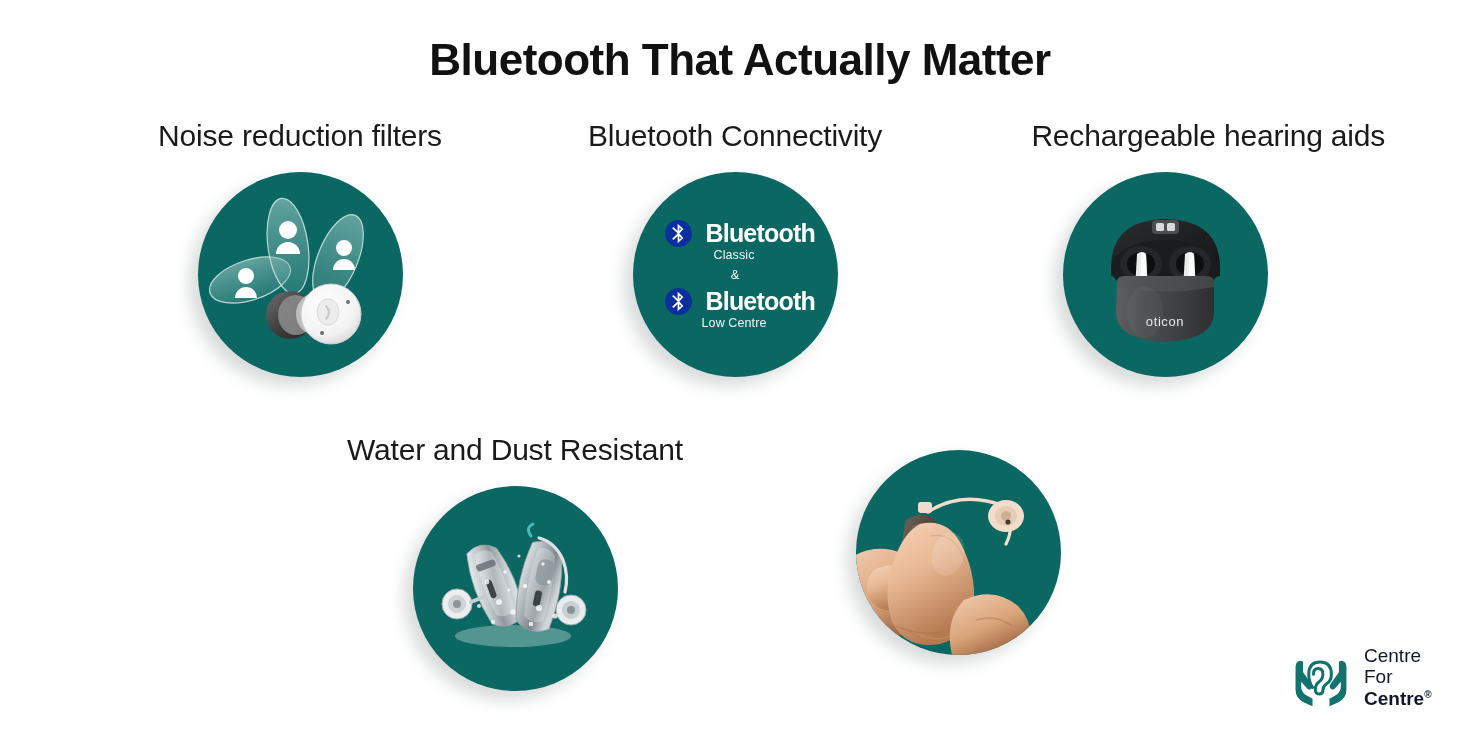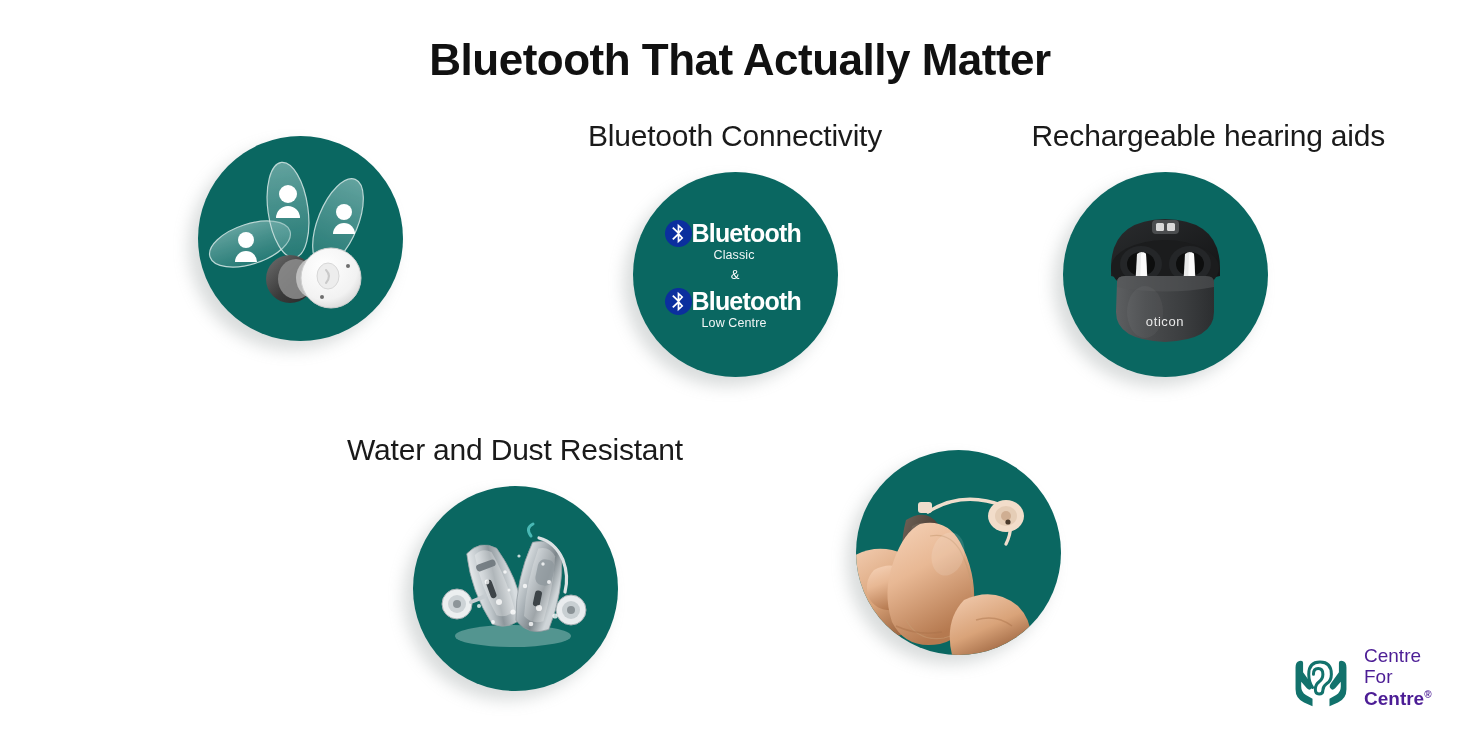--- a/index.html
+++ b/index.html
@@ -78,21 +78,21 @@
     width: 205px; height: 205px;
     display: flex;
     flex-direction: column;
     align-items: center;
     justify-content: center;
     gap: 0;
   }
   .bt-row {
     display: flex;
     align-items: center;
-    gap: 0;
+    gap: 14px;
   }
   .bt-mark {
     width: 27px;
     height: 27px;
     border-radius: 50%;
     background: #0b2f9e;
     display: flex;
     align-items: center;
     justify-content: center;
     flex: none;
@@ -139,34 +139,35 @@
     position: absolute;
     left: 1288px;
     top: 644px;
     display: flex;
     align-items: center;
     gap: 10px;
   }
   .brand-mark { width: 66px; height: 66px; flex: none; }
   .brand-text {
     font-family: "Liberation Sans", sans-serif;
-    color: #4c1d95;
+    color: #0f172a;
     line-height: 1.12;
     font-size: 19px;
   }
   .brand-text .b1, .brand-text .b2 { font-weight: 400; display: block; }
   .brand-text .b3 { font-weight: bold; display: block; }
   .brand-text .reg { font-size: 10px; vertical-align: super; font-weight: bold; }
 </style>
 </head>
 <body>
 
 <div class="page-title">Bluetooth That Actually Matter</div>
 
 <div class="feature" id="f-noise">
+  <div class="feature-label">Noise reduction filters</div>
   <div class="circle-wrap">
     <div class="circle">
       <svg class="art" viewBox="0 0 205 205">
         <defs>
           <linearGradient id="beamG" x1="0" y1="0" x2="0" y2="1">
             <stop offset="0%" stop-color="#8fc0bd" stop-opacity="0.75"></stop>
             <stop offset="100%" stop-color="#6aa9a6" stop-opacity="0.35"></stop>
           </linearGradient>
           <radialGradient id="shellG" cx="40%" cy="32%" r="75%">
             <stop offset="0%" stop-color="#ffffff"></stop>

